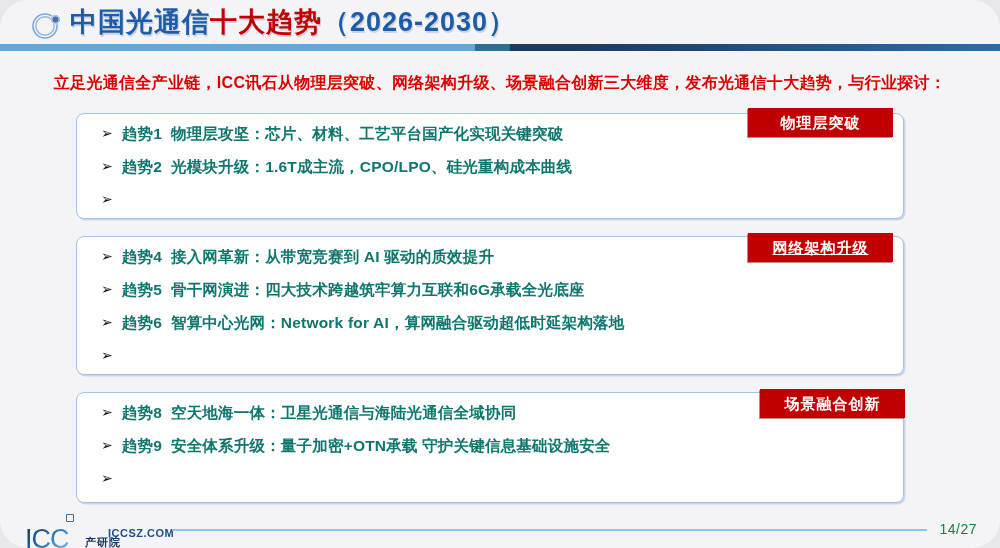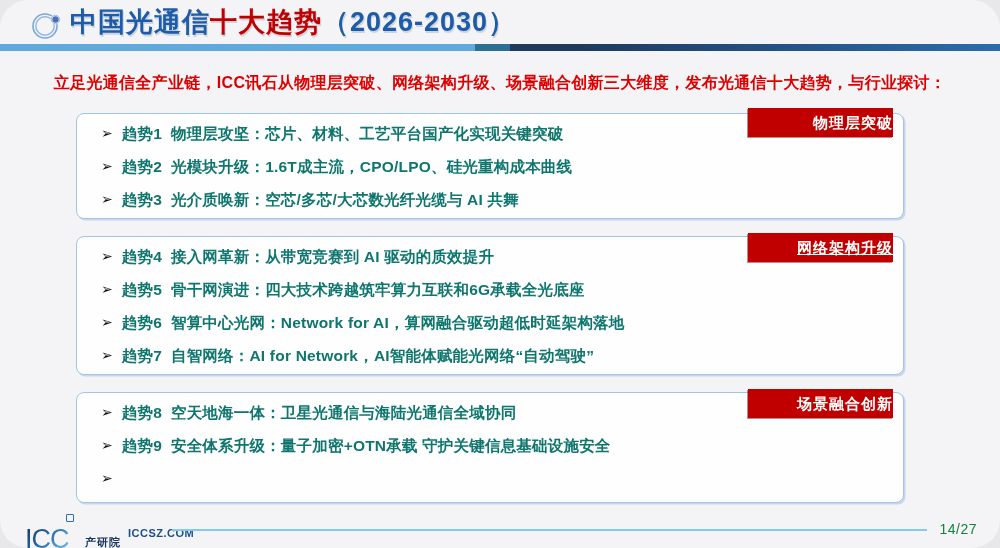--- a/index.html
+++ b/index.html
@@ -48,43 +48,43 @@
     transform:translateY(-1px);
   }
   .trend-text{
     font-size:15.5px;font-weight:bold;color:#0f766e;letter-spacing:.2px;
     white-space:pre;
   }
   
   .badge{
     position:absolute;left:748px;width:145px;height:29px;line-height:29px;
     background:#c00000;color:#ffffff;font-size:15px;font-weight:bold;
-    text-align:right;letter-spacing:1px;z-index:3;
+    text-align:center;letter-spacing:1px;z-index:3;
     box-shadow:-1px 1px 0 rgba(120,0,0,.45);
   }
   .badge-1{top:108px;}
   .badge-2{top:233px;text-decoration:underline;}
-  .badge-3{top:389px;}
+  .badge-3{top:389px;margin-left:12px;}
   
   .logo-text{
     position:absolute;left:13px;top:512px;margin:12px;
     font-size:27px;font-weight:400;letter-spacing:-1px;line-height:30px;
     background:linear-gradient(135deg,#132e52 0%,#2668a8 45%,#5fb0df 85%);
     -webkit-background-clip:text;background-clip:text;color:transparent;
   }
   .logo-mark{
     position:absolute;left:66px;top:514px;width:6px;height:6px;
     border:1.5px solid #2e6fae;border-radius:1px;
   }
   .logo-sub{
     position:absolute;left:77px;top:527px;margin:8px;
     font-size:11px;font-weight:bold;color:#16345c;letter-spacing:1px;
   }
   .site-text{
-    position:absolute;left:128px;top:527px;margin:0;
+    position:absolute;left:108px;top:527px;margin:0;
     font-size:11px;font-weight:bold;color:#1b4e8c;letter-spacing:.5px;
   }
   .footer-line{
     position:absolute;left:172px;top:529px;width:755px;height:2px;
     background:#85c9ec;
   }
   .page-num{
     position:absolute;right:23px;top:521px;margin:0;
     font-size:14px;color:#15803d;letter-spacing:.5px;
   }
@@ -114,42 +114,40 @@
     <span class="trend-text">趋势1  物理层攻坚：芯片、材料、工艺平台国产化实现关键突破</span>
   </div>
 
   <div class="trend-row">
     <span class="bullet">➢</span>
     <span class="trend-text">趋势2  光模块升级：1.6T成主流，CPO/LPO、硅光重构成本曲线</span>
   </div>
 
   <div class="trend-row">
     <span class="bullet">➢</span>
-    <span class="trend-text">趋势3  光介质唤新：空芯/多芯/大芯数光纤光缆与 AI 共舞</span>
   </div>
 </div>
   <div class="trend-box box-2">
   <div class="trend-row">
     <span class="bullet">➢</span>
     <span class="trend-text">趋势4  接入网革新：从带宽竞赛到 AI 驱动的质效提升</span>
   </div>
 
   <div class="trend-row">
     <span class="bullet">➢</span>
     <span class="trend-text">趋势5  骨干网演进：四大技术跨越筑牢算力互联和6G承载全光底座</span>
   </div>
 
   <div class="trend-row">
     <span class="bullet">➢</span>
     <span class="trend-text">趋势6  智算中心光网：Network for AI，算网融合驱动超低时延架构落地</span>
   </div>
 
   <div class="trend-row">
     <span class="bullet">➢</span>
-    <span class="trend-text">趋势7  自智网络：AI for Network，AI智能体赋能光网络“自动驾驶”</span>
   </div>
 </div>
   <div class="trend-box box-3">
   <div class="trend-row">
     <span class="bullet">➢</span>
     <span class="trend-text">趋势8  空天地海一体：卫星光通信与海陆光通信全域协同</span>
   </div>
 
   <div class="trend-row">
     <span class="bullet">➢</span>

